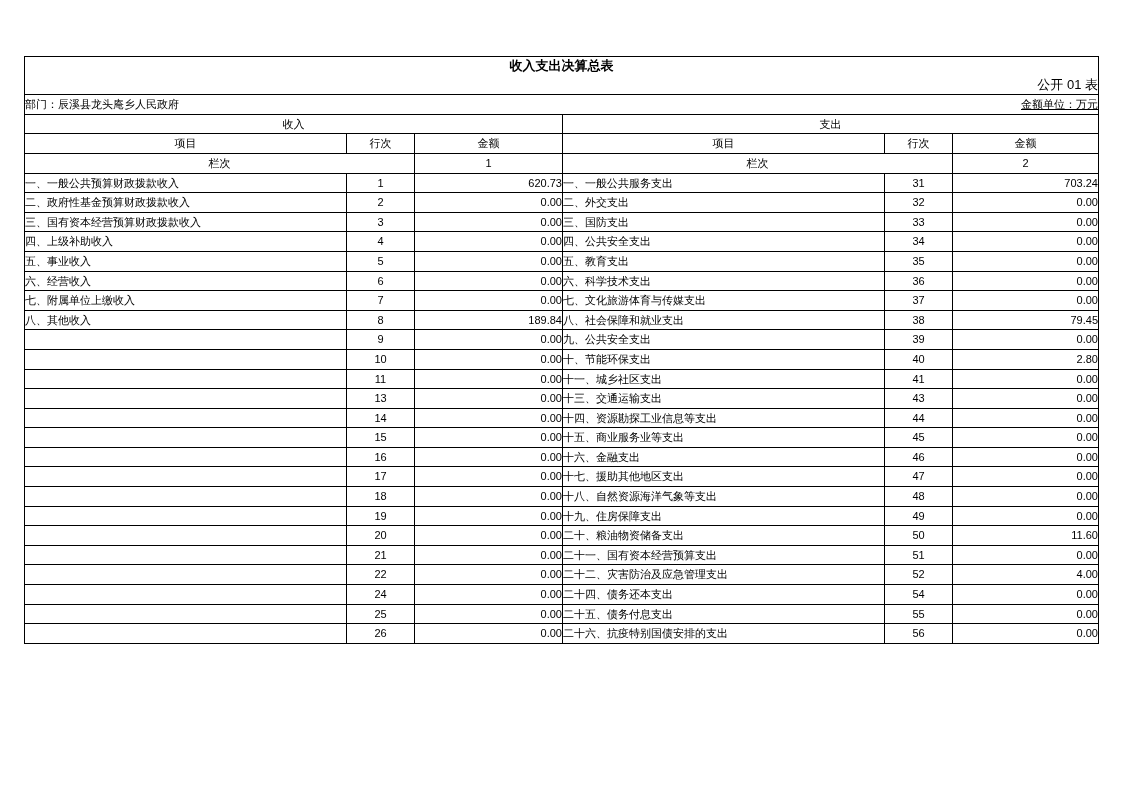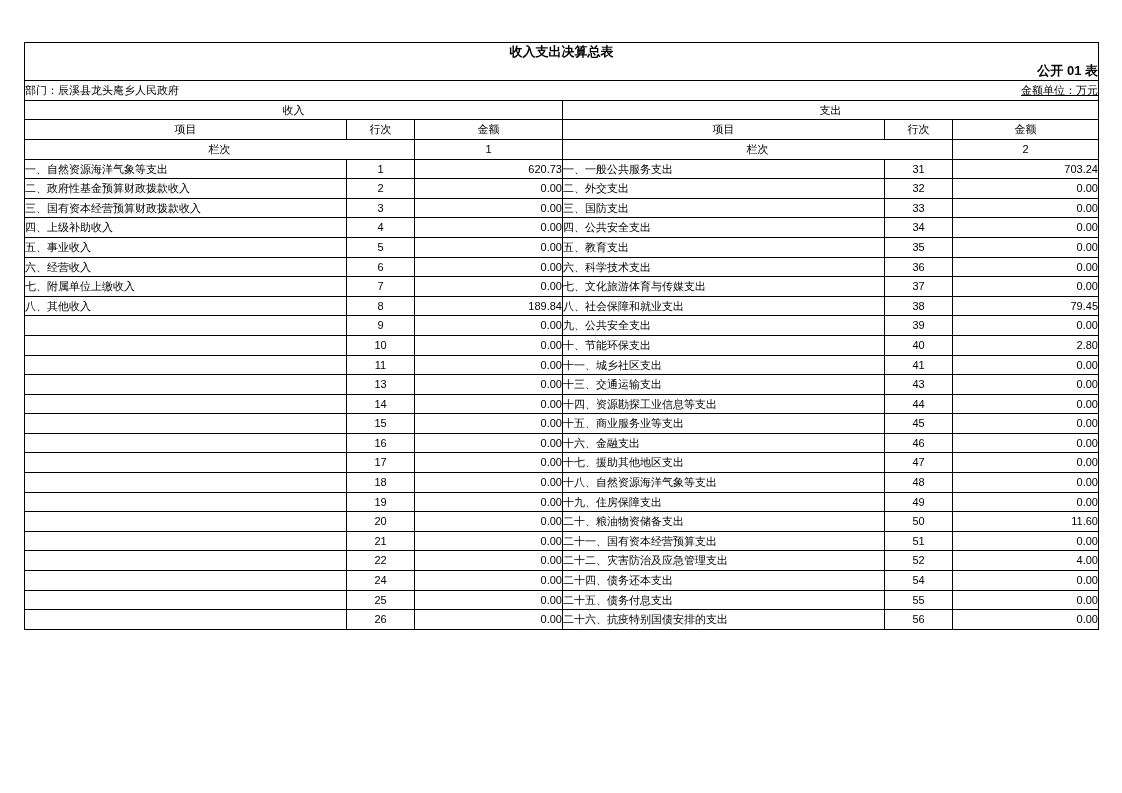--- a/index.html
+++ b/index.html
@@ -12,21 +12,21 @@
     height: 793px;
     font-family: "Liberation Sans", "DejaVu Sans", sans-serif;
     color: #000000;
     -webkit-font-smoothing: antialiased;
   }
   .page {
     position: relative;
     width: 1122px;
     height: 793px;
     box-sizing: border-box;
-    padding: 42px 24px 0 24px;
+    padding: 56px 24px 0 24px;
   }
   table.sheet {
     width: 1074px;
     border-collapse: collapse;
     table-layout: fixed;
     font-size: 11px;
   }
   table.sheet td {
     border: 1px solid #000000;
     padding: 0;
@@ -43,21 +43,21 @@
     height: 24px;
     line-height: 24px;
     border-bottom: none !important;
   }
   .blank-row td {
     height: 17px;
   }
   .form-no {
     text-align: right;
     padding-right: 10px;
-    font-weight: bold;
+    font-weight: normal;
     font-size: 13px;
   }
   .dept {
     text-align: left;
     padding-left: 10px;
   }
   .unit {
     text-align: right;
     padding-right: 10px;
     text-decoration: underline;
@@ -124,21 +124,21 @@
       </tr>
       <tr>
         <td class="hdr" colspan="2">栏次</td>
         <td class="hdr">1</td>
         <td class="hdr" colspan="2">栏次</td>
         <td class="hdr">2</td>
       </tr>
     </tbody>
     <tbody id="rows-body">
         <tr>
-          <td class="item">一、自然资源海洋气象等支出</td>
+          <td class="item">一、一般公共预算财政拨款收入</td>
           <td class="num">1</td>
           <td class="amt">620.73</td>
           <td class="item">一、一般公共服务支出</td>
           <td class="num">31</td>
           <td class="amt">703.24</td>
         </tr>
         <tr>
           <td class="item">二、政府性基金预算财政拨款收入</td>
           <td class="num">2</td>
           <td class="amt">0.00</td>

